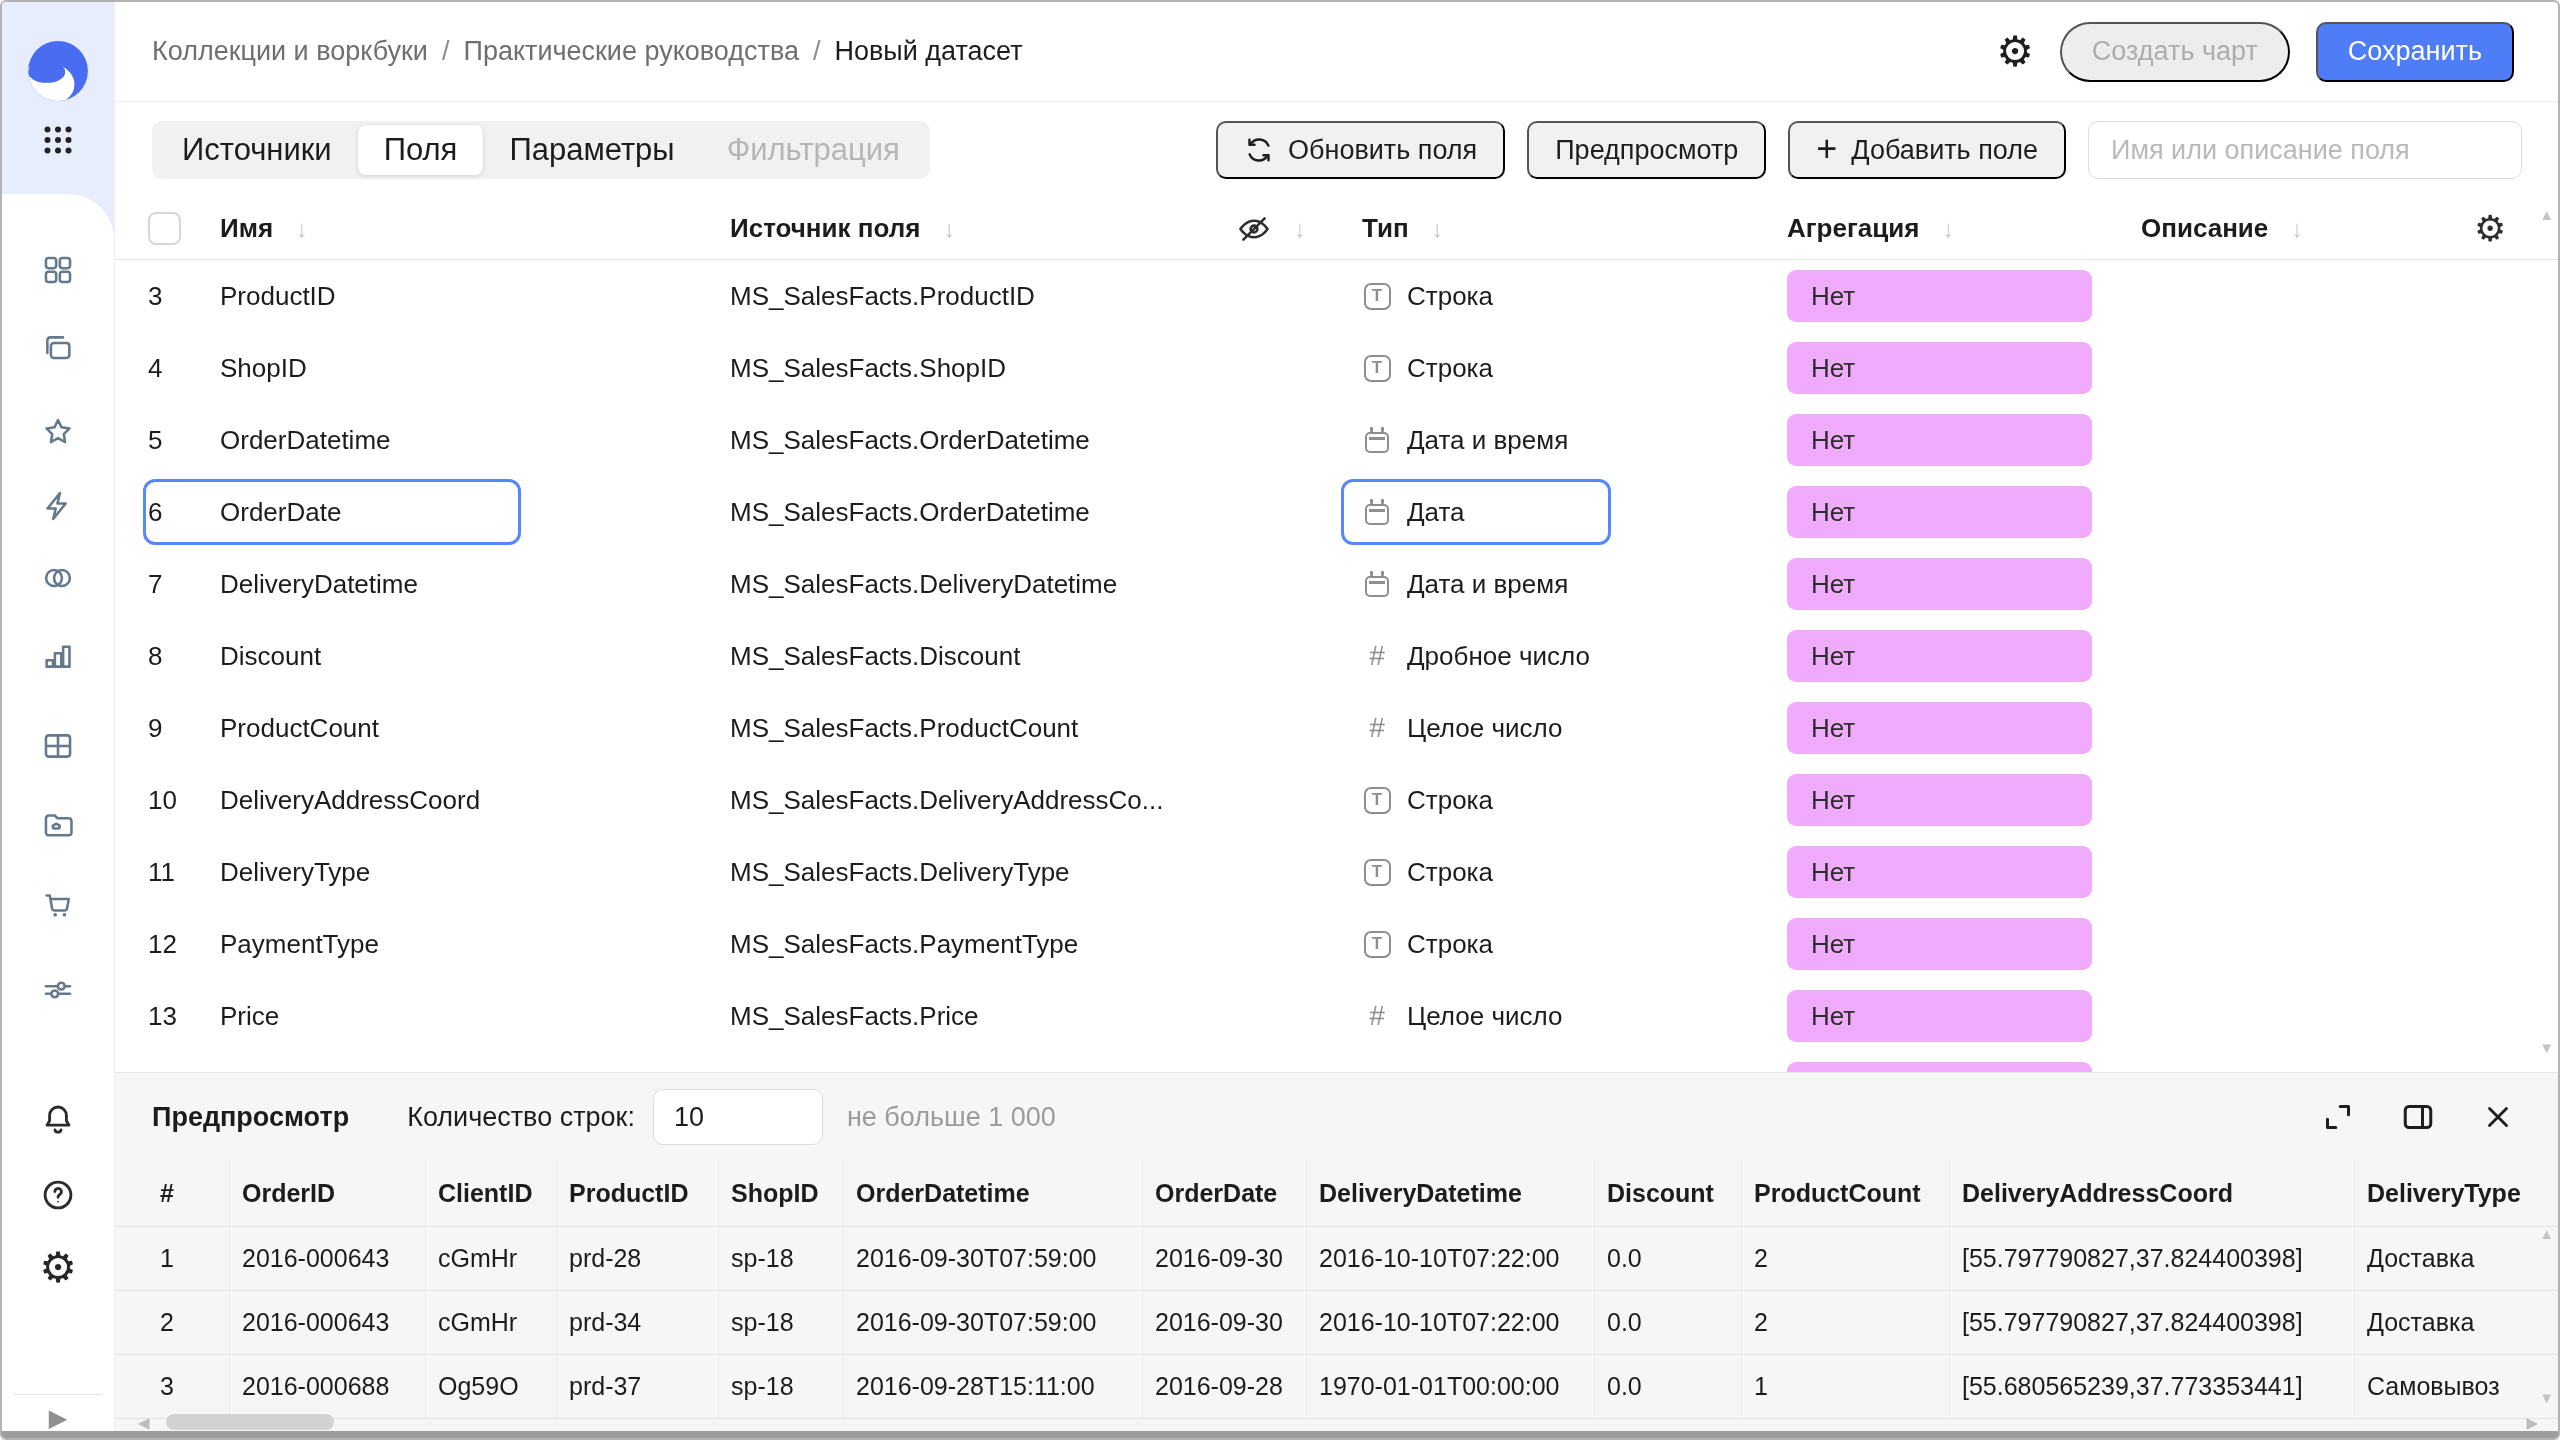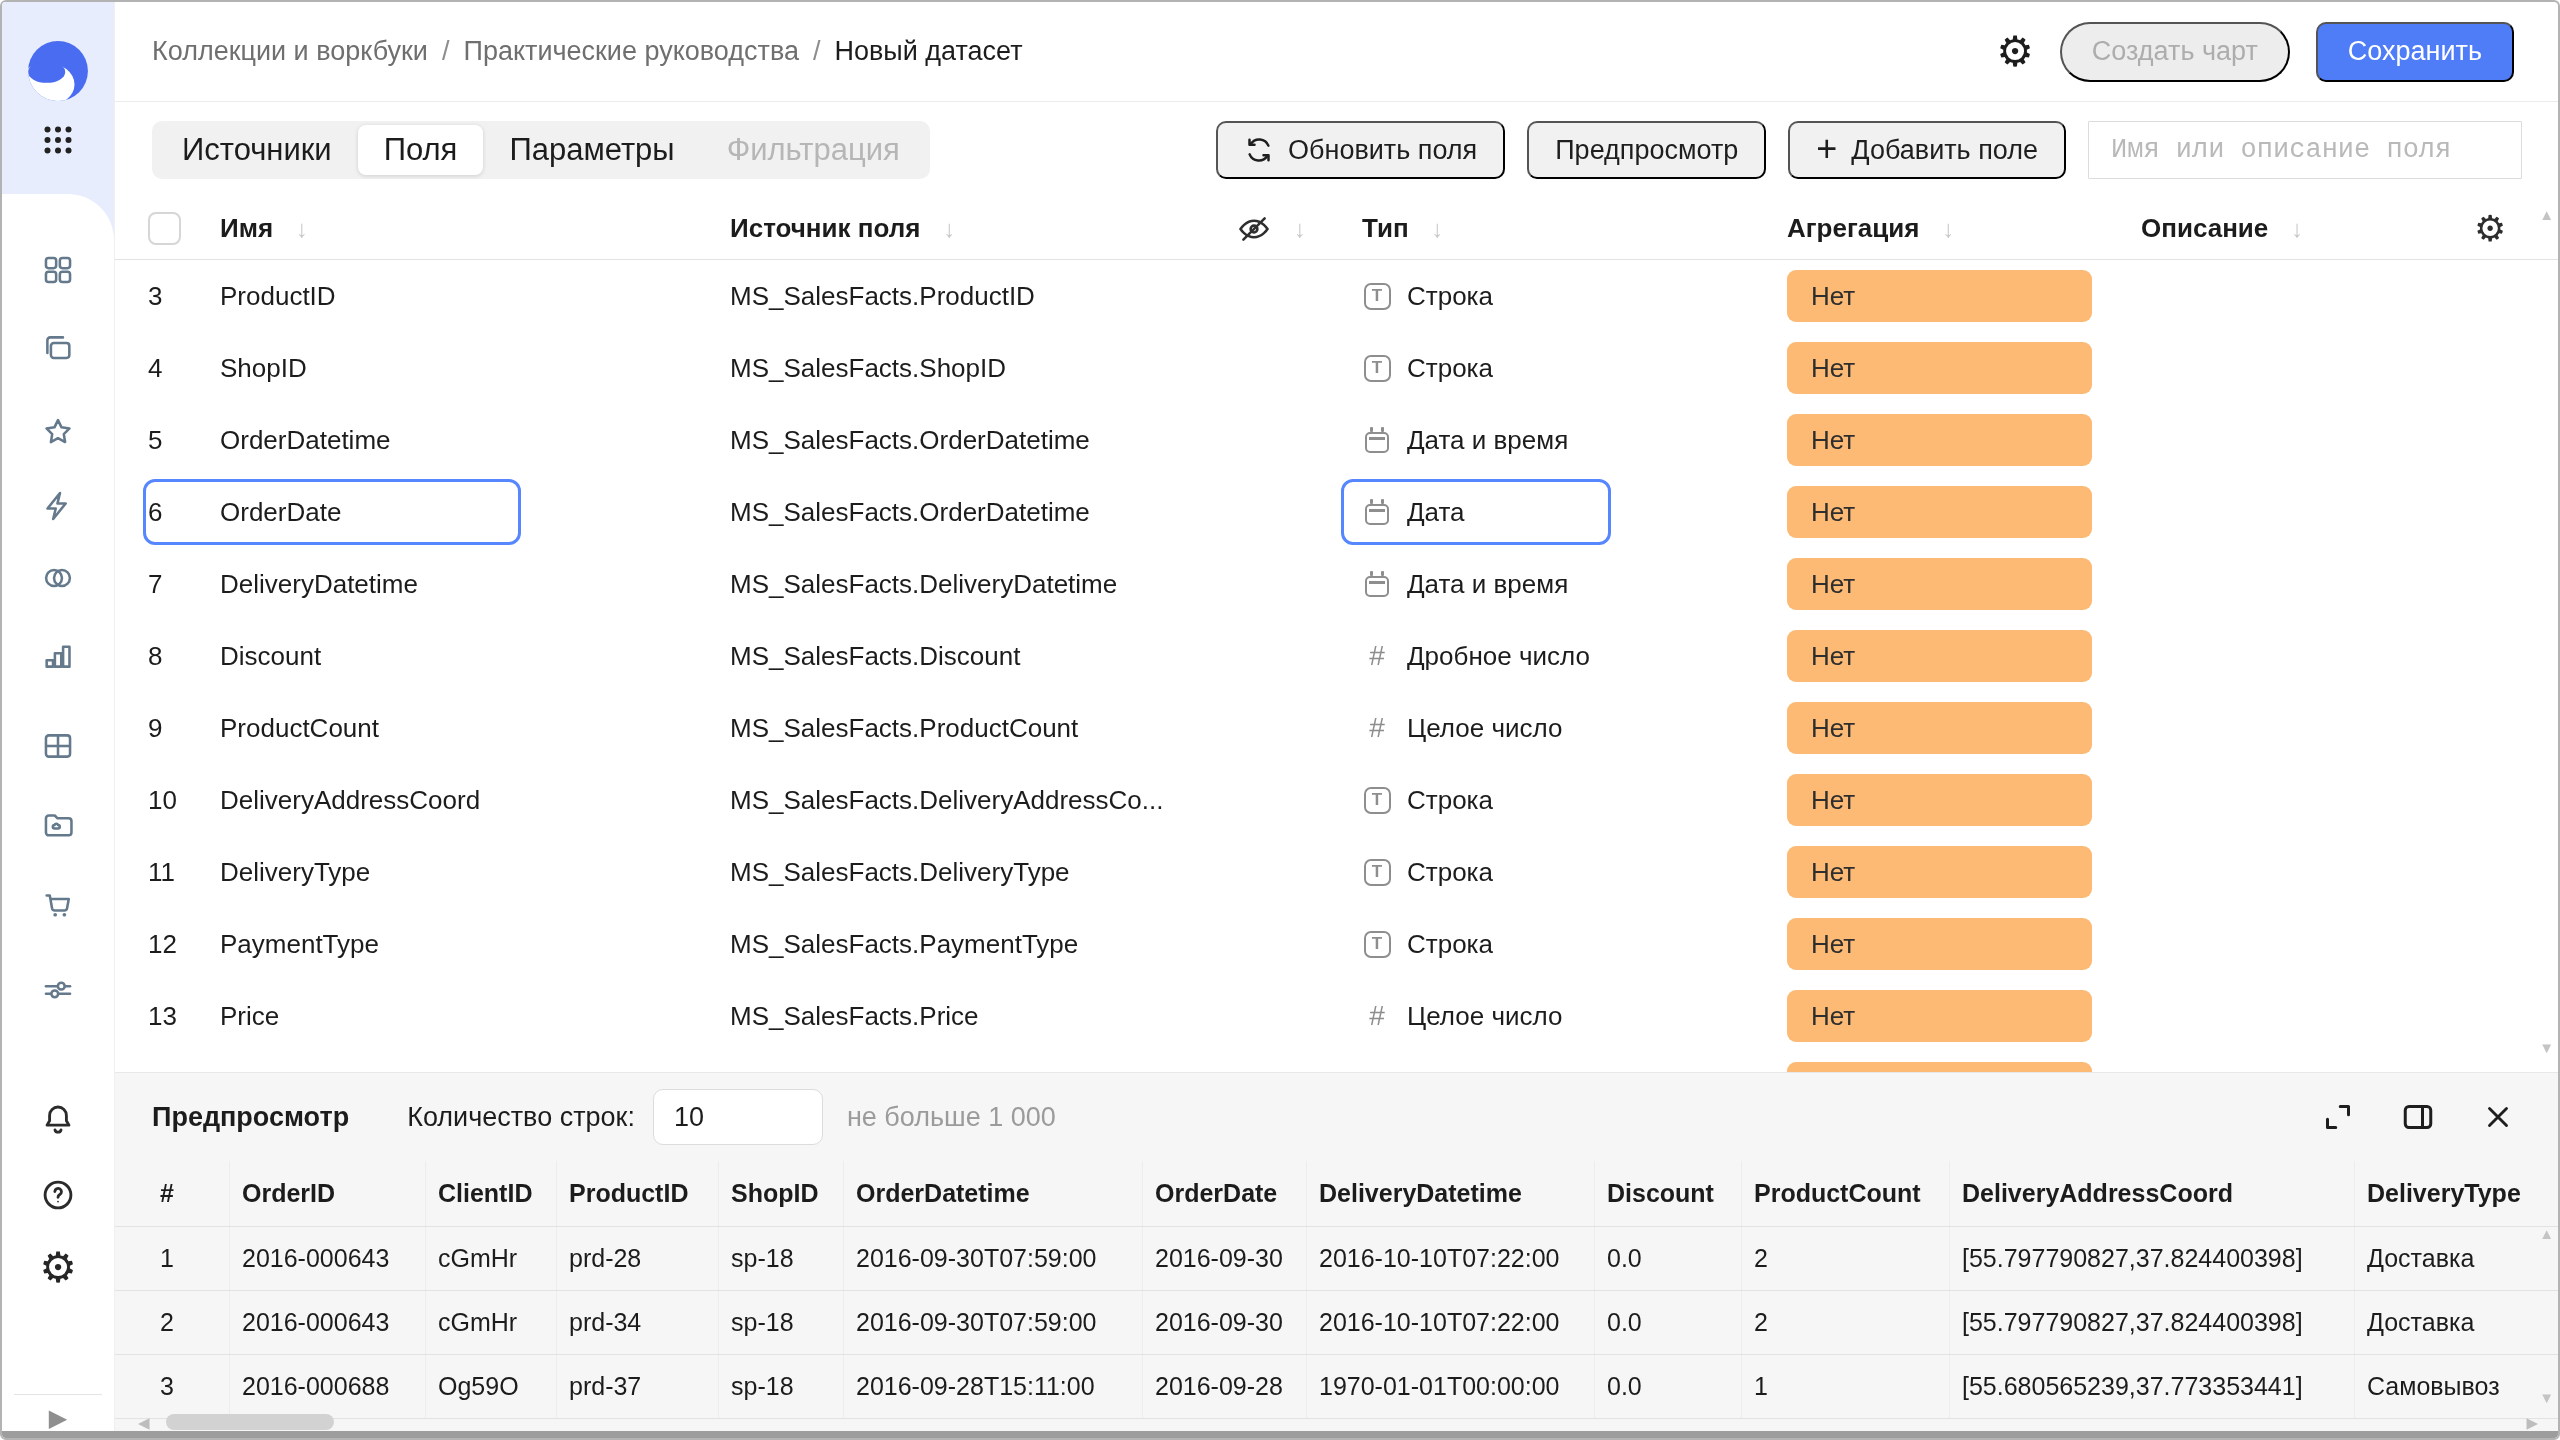--- a/index.html
+++ b/index.html
@@ -37,39 +37,39 @@
   .toolbar{position:absolute;left:112px;top:100px;width:2448px;height:96px;display:flex;align-items:center;
            box-sizing:border-box;padding:0 40px 0 38px;}
   .tabbar{display:flex;align-items:center;background:#f1f1f1;border-radius:10px;height:58px;padding:4px;box-sizing:border-box;}
   .tab{display:flex;align-items:center;height:50px;padding:0 26px;font-size:31px;color:#1c1c1c;border-radius:8px;}
   .tab.active{background:#fff;box-shadow:0 1px 4px rgba(0,0,0,.14);}
   .tab.disabled{color:#b6b6b6;}
   .tl-right{margin-left:auto;display:flex;align-items:center;gap:22px;}
   .tbtn{display:inline-flex;align-items:center;gap:14px;height:58px;border-radius:10px;background:#f1f1f1;
         font-size:27px;color:#1e1e1e;padding:0 26px;justify-content:space-between;}
   .plus-glyph{font-size:36px;font-weight:300;line-height:1;margin-top:-3px;}
-  .search-input{width:434px;height:58px;border:1px solid #dcdcdc;border-radius:1px;font-size:27px;
-        padding:0 22px;box-sizing:border-box;color:#a16207;outline:none;font-family:Liberation Mono, monospace;}
+  .search-input{width:434px;height:58px;border:1px solid #dcdcdc;border-radius:10px;font-size:27px;
+        padding:0 22px;box-sizing:border-box;color:#a16207;outline:none;font-family:Liberation Sans, sans-serif;}
   .search-input::placeholder{color:#b9b9b9;}
 
   
   .fields{position:absolute;left:112px;top:196px;width:2448px;height:874px;overflow:hidden;}
   .fgrid{display:grid;grid-template-columns:72px 510px 507px 125px 425px 354px 333px 1fr;
          padding-left:34px;align-items:center;box-sizing:border-box;}
   .fields-header{height:62px;border-bottom:1px solid #e3e3e3;}
   .fh-cell{display:flex;align-items:center;gap:23px;font-size:26px;font-weight:700;color:#1c1c1c;}
   .sort-icon{color:#c8c8c8;font-size:24px;font-weight:400;}
   .sort-icon::after{content:"↓";}
   .checkbox{width:33px;height:33px;border:2px solid #d6d6d6;border-radius:8px;background:#fff;box-sizing:border-box;}
   .fh-gear{font-size:36px;color:#2e2e2e;line-height:1;justify-self:start;}
   .frow{height:72px;position:relative;font-size:26px;}
   .cell{display:flex;align-items:center;min-width:0;}
   .c-num{color:#1c1c1c;}
   .c-type{gap:15px;}
-  .pill{display:inline-flex;align-items:center;width:305px;height:52px;background:#fdba74;border-radius:9px;
+  .pill{display:inline-flex;align-items:center;width:305px;height:52px;background:#f0abfc;border-radius:9px;
         padding-left:24px;box-sizing:border-box;font-size:26px;color:#2e2e2e;}
   .frow.highlighted::before{content:"";position:absolute;left:29px;top:3px;width:372px;height:60px;
         border:3px solid #5787ff;border-radius:12px;pointer-events:none;}
   .frow.highlighted::after{content:"";position:absolute;left:1227px;top:3px;width:264px;height:60px;
         border:3px solid #5787ff;border-radius:12px;pointer-events:none;}
   
   .ticon{display:inline-flex;align-items:center;justify-content:center;width:30px;}
   .tglyph{display:none;}
   .t-string .tglyph{display:inline-flex;width:27px;height:27px;border:2px solid #8e8e8e;border-radius:7px;
         align-items:center;justify-content:center;font-size:17px;font-weight:700;color:#8e8e8e;box-sizing:border-box;}

